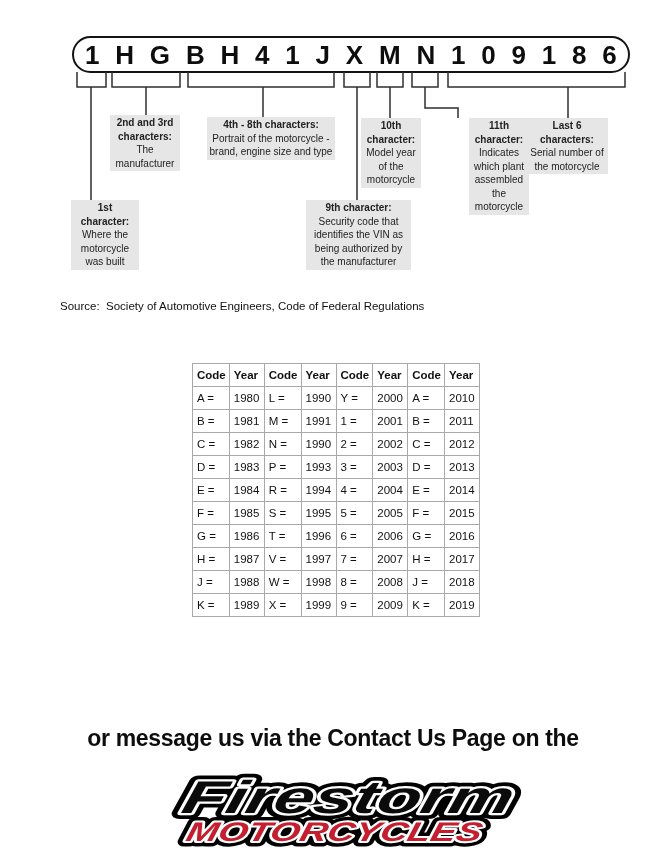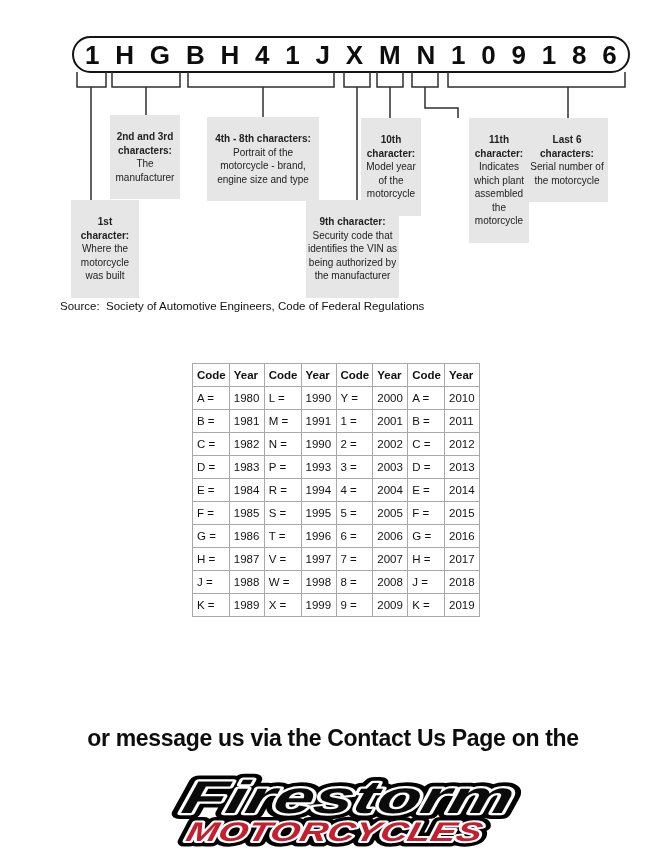--- a/index.html
+++ b/index.html
@@ -16,27 +16,27 @@
     background:#fff;
   }
   .vin-char { font-weight:bold; font-size:26px; line-height:1; color:#0d0d0d; }
 
   
   .connectors { position:absolute; left:0; top:0; width:666px; height:300px; }
 
   
   .callout {
     position:absolute; background:#e6e6e6; text-align:center;
-    font-size:10px; line-height:13.5px; color:#222; padding:15px 2px; box-sizing:border-box;
+    font-size:10px; line-height:13.5px; color:#222; padding:1px 2px; box-sizing:border-box;
   }
   .co-title { font-weight:bold; }
   .co-1st    { left:71px;  top:200px; width:68px;  }
   .co-2nd3rd { left:110px; top:115px; width:70px;  }
-  .co-4th8th { left:207px; top:117px; width:112px; }
-  .co-9th    { left:306px; top:200px; width:93px; }
+  .co-4th8th { left:207px; top:117px; width:128px; }
+  .co-9th    { left:306px; top:200px; width:105px; }
   .co-10th   { left:361px; top:118px; width:60px;  }
   .co-11th   { left:430px; top:118px; width:60px;margin-left:39px;  }
   .co-last6  { left:526px; top:118px; width:82px;  }
 
   .source-note {
     position:absolute; left:60px; top:300px; font-size:11.5px; color:#111;
     white-space:pre-wrap;
   }
 
   

